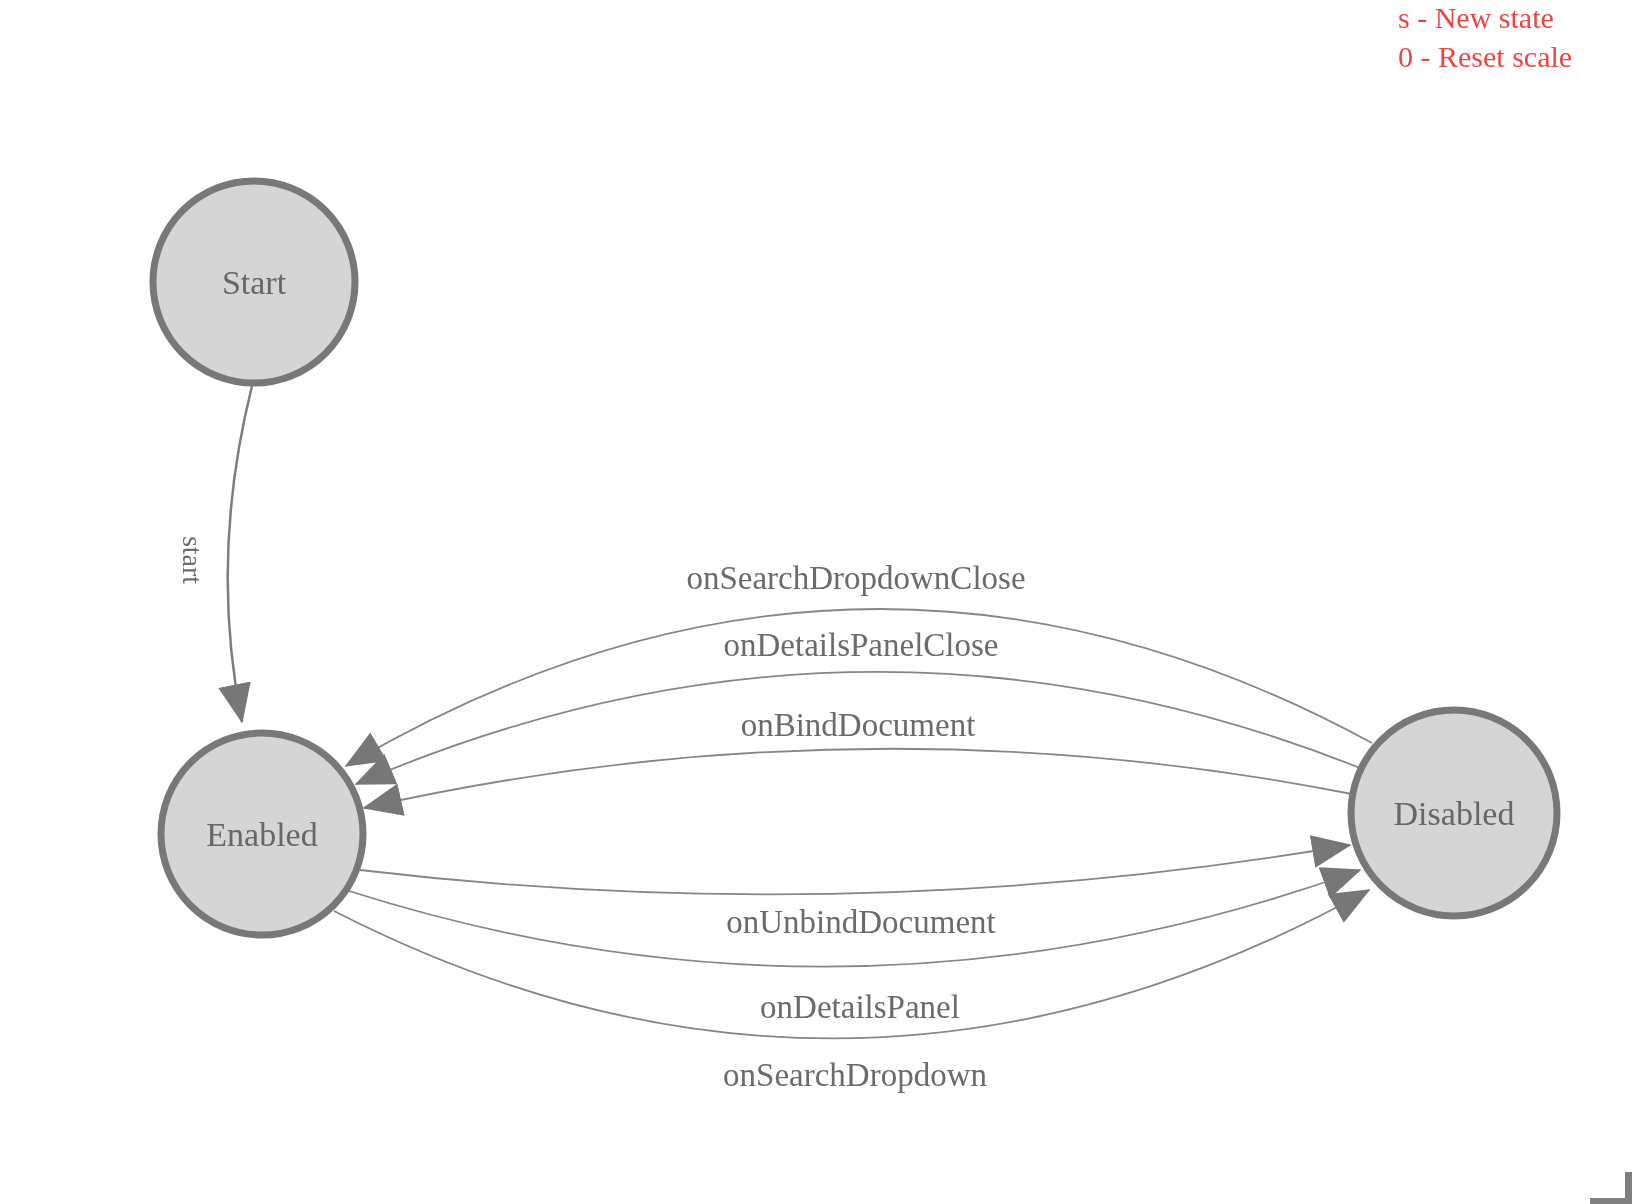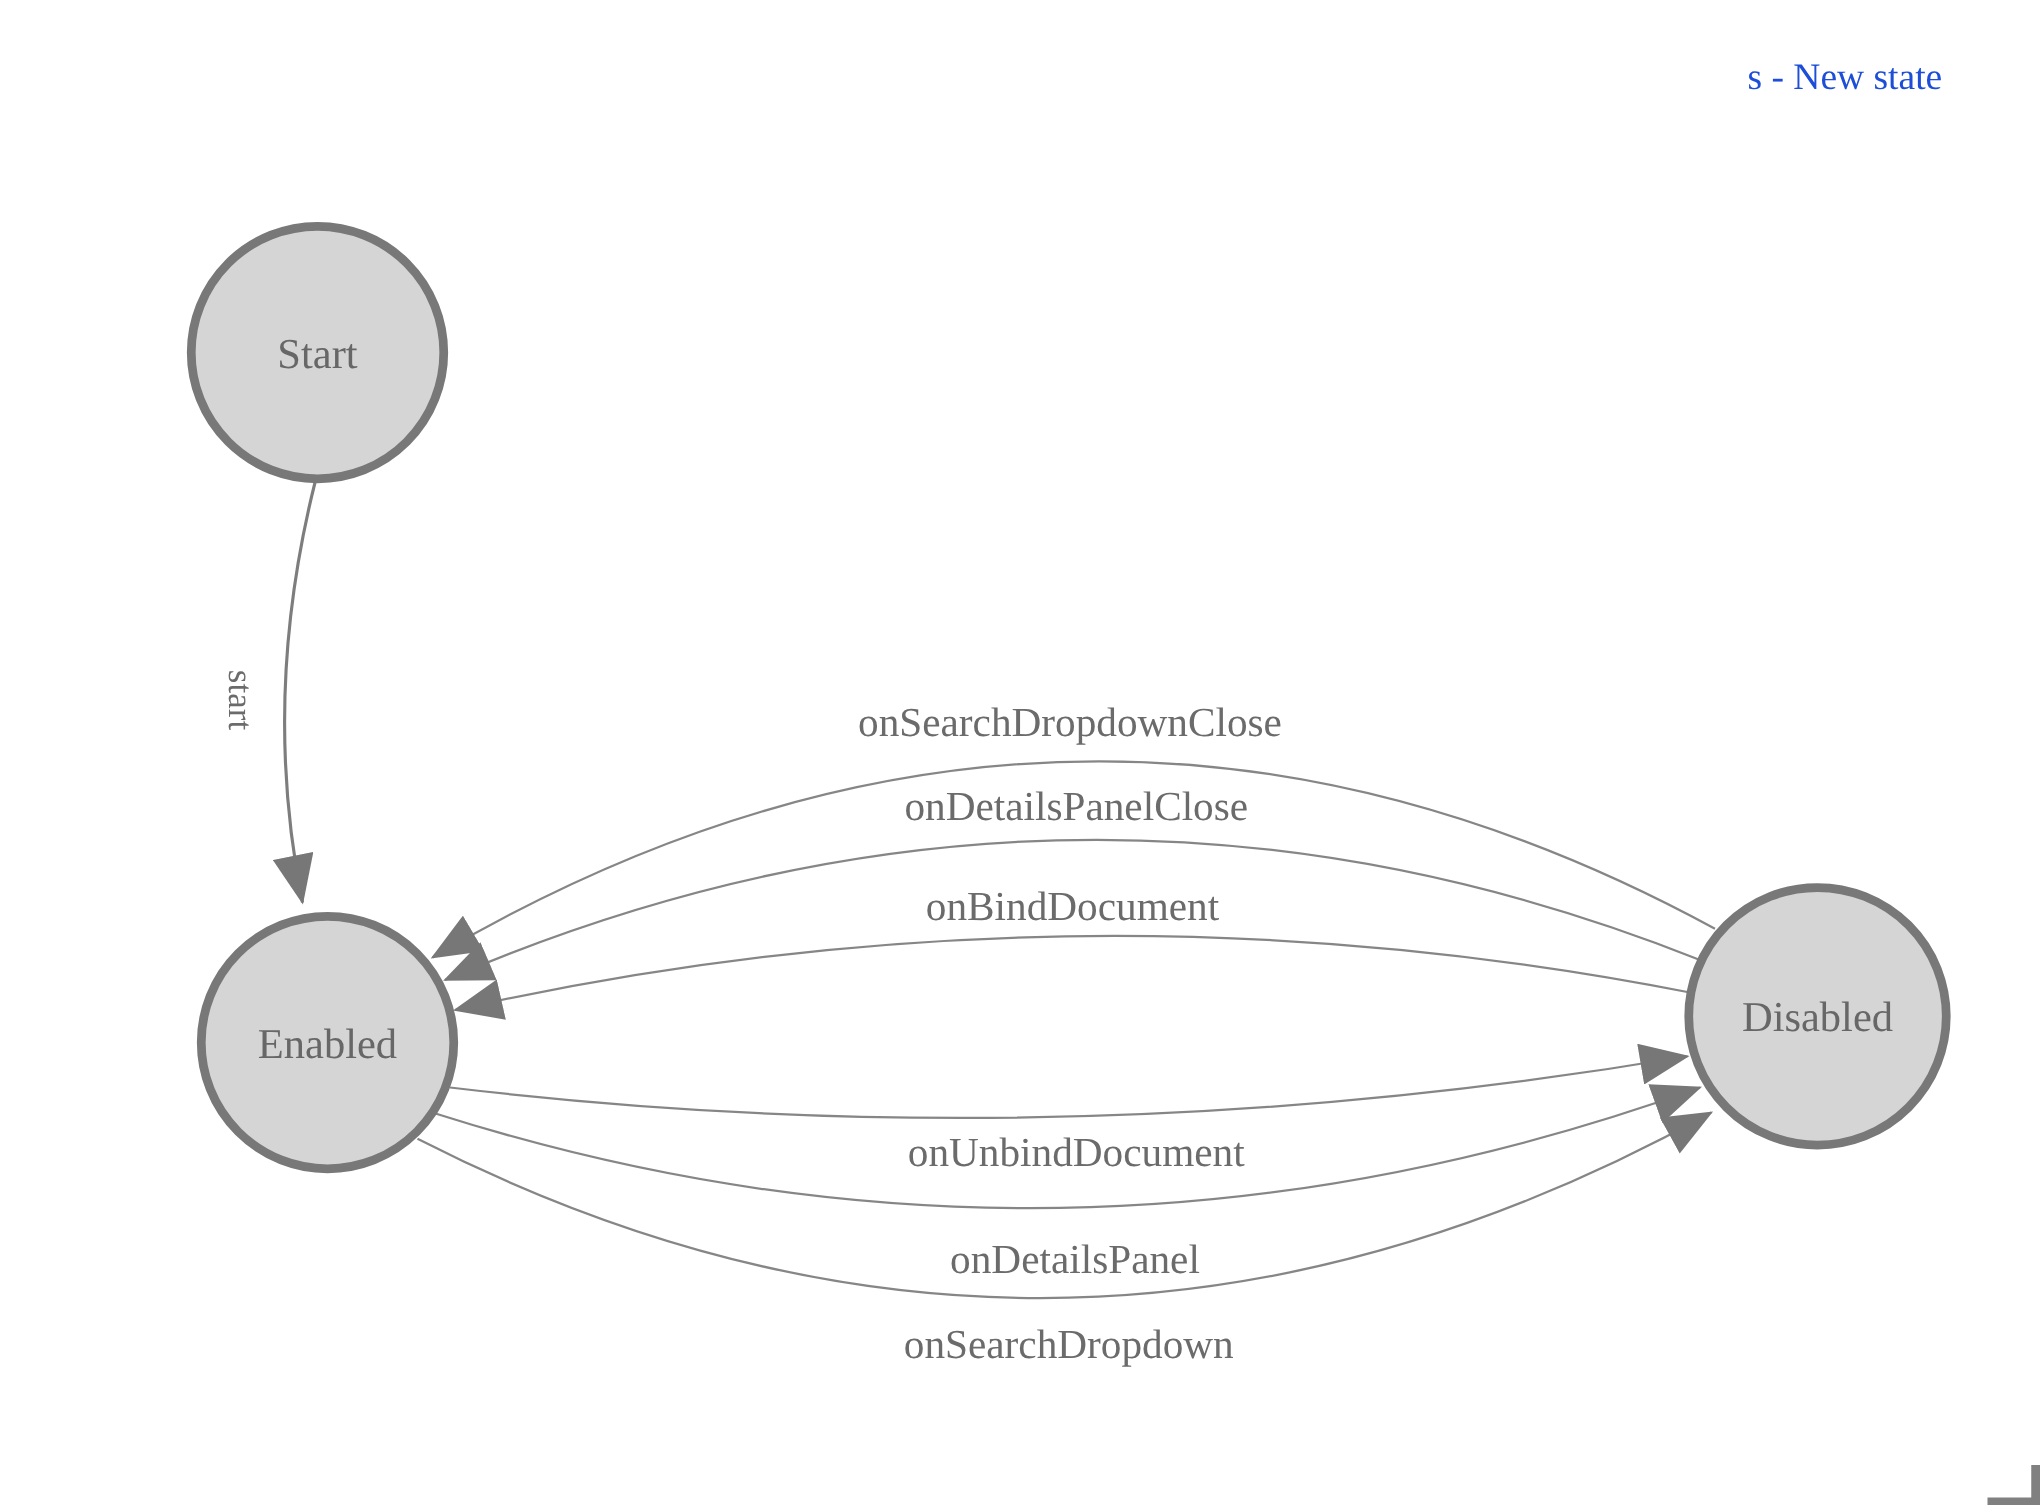--- a/index.html
+++ b/index.html
@@ -46,23 +46,22 @@
     font-family: "Liberation Serif", "DejaVu Serif", serif;
   }
   .edge-label.small { font-size: 28px; }
 
   #legend {
     position: absolute;
     left: 1398px;
     top: -1px;
     font-size: 30px;
     line-height: 38.5px;
-    color: #1d4ed8;
+    color: #ef4444;
     white-space: nowrap;
-    margin-top: 44px;
   }
   .corner-piece { position: absolute; background: #808080; }
   #corner-v { left: 1625px; top: 1172px; width: 7px;  height: 32px; }
   #corner-h { left: 1590px; top: 1198px; width: 42px; height: 6px; }
 </style>
 </head>
 <body>
 
 <div id="stage">
 
@@ -119,20 +118,21 @@
     </g>
 
     <g>
       <circle class="state-circle" cx="1454" cy="813" r="103"></circle>
       <text class="node-label" x="1454" y="825">Disabled</text>
     </g>
   </svg>
 
   <div id="legend">
     <div>s - New state</div>
+    <div>0 - Reset scale</div>
   </div>
 
   <div>
     <div id="corner-v" class="corner-piece"></div>
     <div id="corner-h" class="corner-piece"></div>
   </div>
 
 </div>
 
 </body></html>

